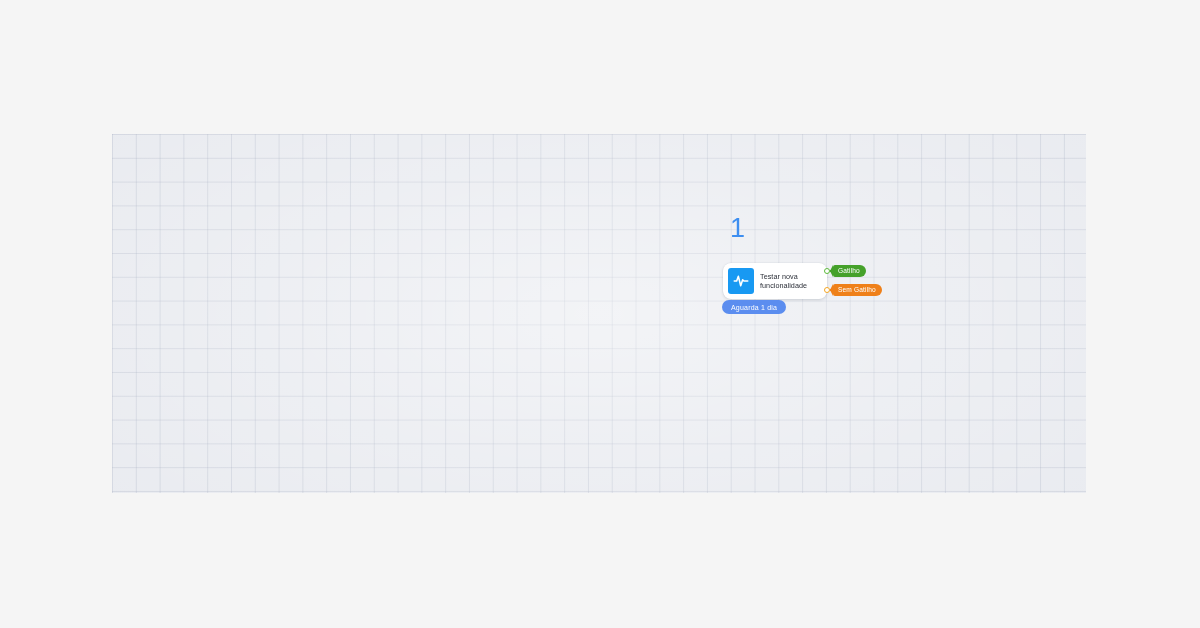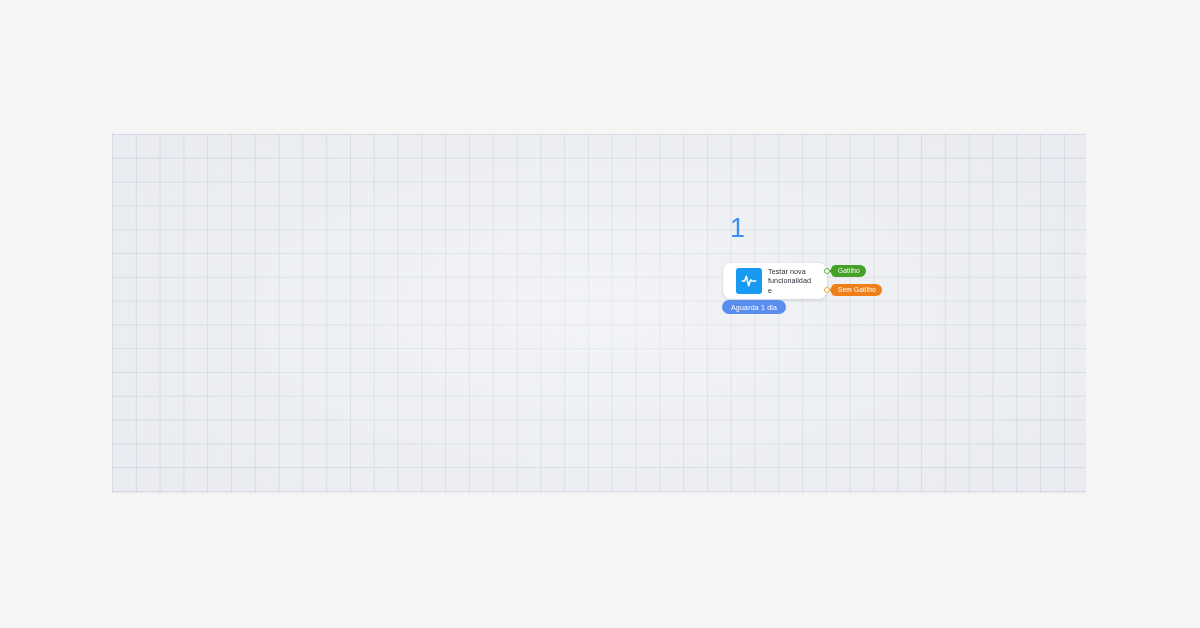--- a/index.html
+++ b/index.html
@@ -66,21 +66,21 @@
   
   #node-card {
     position: relative;
     width: 104px;
     height: 36px;
     background: #ffffff;
     border-radius: 8px;
     box-shadow: 0 1px 3px rgba(40,50,70,0.16), 0 0 0 0.5px rgba(40,50,70,0.05);
     display: flex;
     align-items: center;
-    padding: 8px;
+    padding: 0;
     box-sizing: border-box;
   }
 
   #node-icon {
     width: 26px;
     height: 26px;
     min-width: 26px;
     margin-left: 5px;
     border-radius: 3px;
     background: #1899f2;

